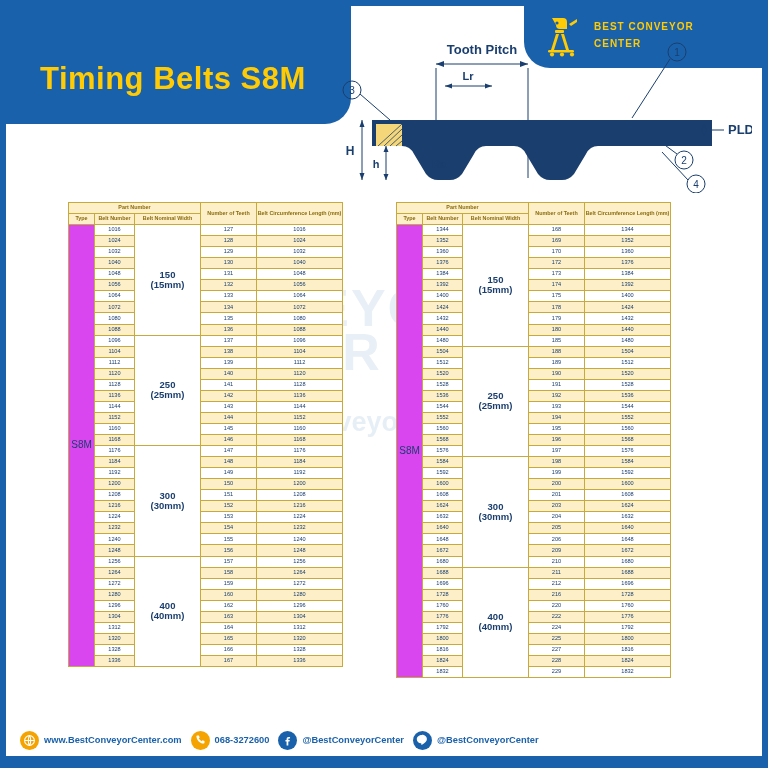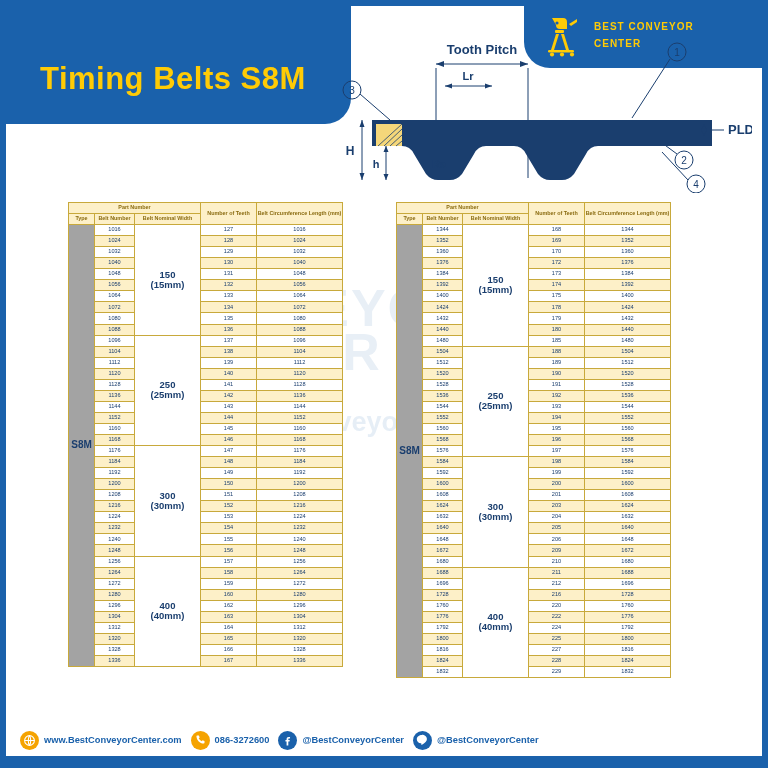--- a/index.html
+++ b/index.html
@@ -76,22 +76,22 @@
     font-weight:bold;
     font-size:5.4px;
   }
   .hdr-part { height:12px; }
   .col-type { width:26px; }
   .col-bn { width:40px; }
   .col-bnw { width:66px; }
   .col-not { width:56px; }
   .col-bcl { width:86px; }
   td.type-cell {
-    font-size:10px; font-weight:bold; color:#1a3e6e;
-    background:#a3a3a3;
+    font-size:10px; font-weight:normal; color:#1a3e6e;
+    background:#d946ef;
   }
   td.width-cell {
     font-size:9.5px; font-weight:bold; color:#1a3e6e;
     background:#ffffff; line-height:1.15;
   }
   td.num { font-size:5.6px; }
   td.alt { background:#fdf0c8; }
   
   .watermark {
     position:absolute; left:0; top:196px; width:768px; height:520px;
@@ -765,21 +765,21 @@
       <span class="ftxt">www.BestConveyorCenter.com</span>
     </div>
 
 
     <div class="fitem">
       <span class="cicon ic-phone">
         <svg width="12" height="12" viewBox="0 0 24 24" fill="#ffffff">
           <path d="M6.6 3h3.2l1.6 4-2 1.4a12 12 0 0 0 6.2 6.2l1.4-2 4 1.6v3.2c0 1-.8 1.8-1.8 1.6C11.7 18.6 5.4 12.3 4.9 4.8 4.8 3.8 5.6 3 6.6 3z"></path>
         </svg>
       </span>
-      <span class="ftxt">086-3272600</span>
+      <span class="ftxt">068-3272600</span>
     </div>
 
     <div class="fitem">
       <span class="cicon ic-fb">
         <svg width="13" height="13" viewBox="0 0 24 24" fill="#ffffff">
           <path d="M14.5 8.5h2.2V5.6h-2.6c-2.4 0-3.8 1.4-3.8 3.9v1.6H8.2v2.9h2.1V21h3.2v-7h2.3l.4-2.9h-2.7v-1.2c0-.9.3-1.4 1-1.4z"></path>
         </svg>
       </span>
       <span class="ftxt">@BestConveyorCenter</span>
     </div>

